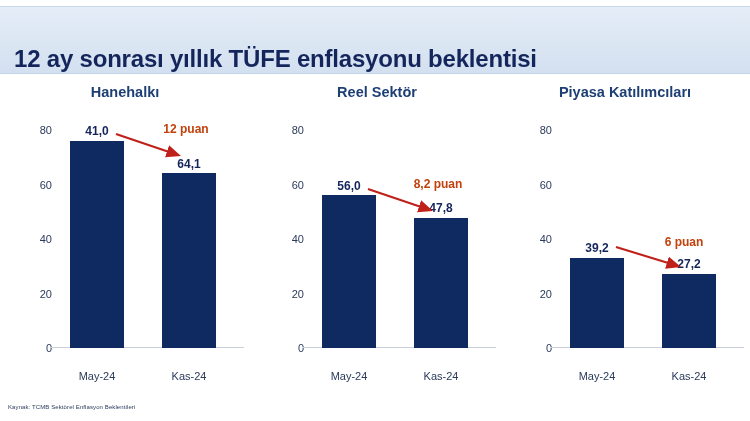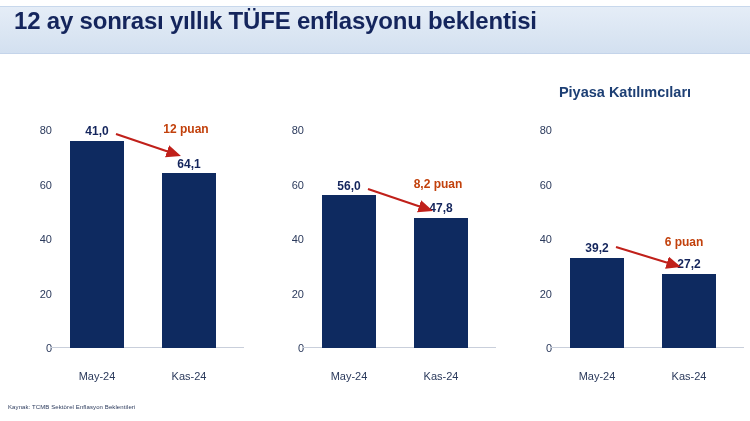--- a/index.html
+++ b/index.html
@@ -14,26 +14,26 @@
     overflow: hidden;
     position: relative;
   }
 
   
   #header-banner {
     position: absolute;
     left: 0;
     top: 6px;
     width: 750px;
-    height: 48px;
+    height: 68px;
     background: linear-gradient(to bottom, #e5edf7 0%, #dbe6f3 55%, #d3e0f0 100%);
     border-top: 1px solid #c8d8ec;
     border-bottom: 1px solid #c4d4ea;
     display: flex;
-    align-items: flex-start;
+    align-items: flex-end;
     box-sizing: border-box;
   }
   #header-title {
     margin-left: 14px;
     font-size: 24px;
     font-weight: bold;
     color: #14255c;
     letter-spacing: -0.2px;
     white-space: nowrap;
   }
@@ -162,20 +162,21 @@
 </head>
 <body>
 
 <div id="header-banner">
   <div id="header-title">12 ay sonrası yıllık TÜFE enflasyonu beklentisi</div>
 </div>
 
 <div id="charts-row">
 
   <div class="chart-panel" id="panel-0">
+    <div class="chart-title">Hanehalkı</div>
     <div class="plot-area">
       <div class="axis-label-pct">(%)</div>
       <div class="ytick" style="top:0%">80</div>
       <div class="ytick" style="top:25%">60</div>
       <div class="ytick" style="top:50%">40</div>
       <div class="ytick" style="top:75%">20</div>
       <div class="ytick" style="top:100%">0</div>
       <div class="baseline"></div>
 
       <div class="bar bar-0" style="height:207.5px"></div>
@@ -194,20 +195,21 @@
       </svg>
 
       <div class="delta-label" style="left:128px; top:-8px">12 puan</div>
 
       <div class="xtick" style="left:39px">May-24</div>
       <div class="xtick" style="left:131px">Kas-24</div>
     </div>
   </div>
 
   <div class="chart-panel" id="panel-1">
+    <div class="chart-title">Reel Sektör</div>
     <div class="plot-area">
       <div class="axis-label-pct">(%)</div>
       <div class="ytick" style="top:0%">80</div>
       <div class="ytick" style="top:25%">60</div>
       <div class="ytick" style="top:50%">40</div>
       <div class="ytick" style="top:75%">20</div>
       <div class="ytick" style="top:100%">0</div>
       <div class="baseline"></div>
 
       <div class="bar bar-0" style="height:152.6px"></div>

